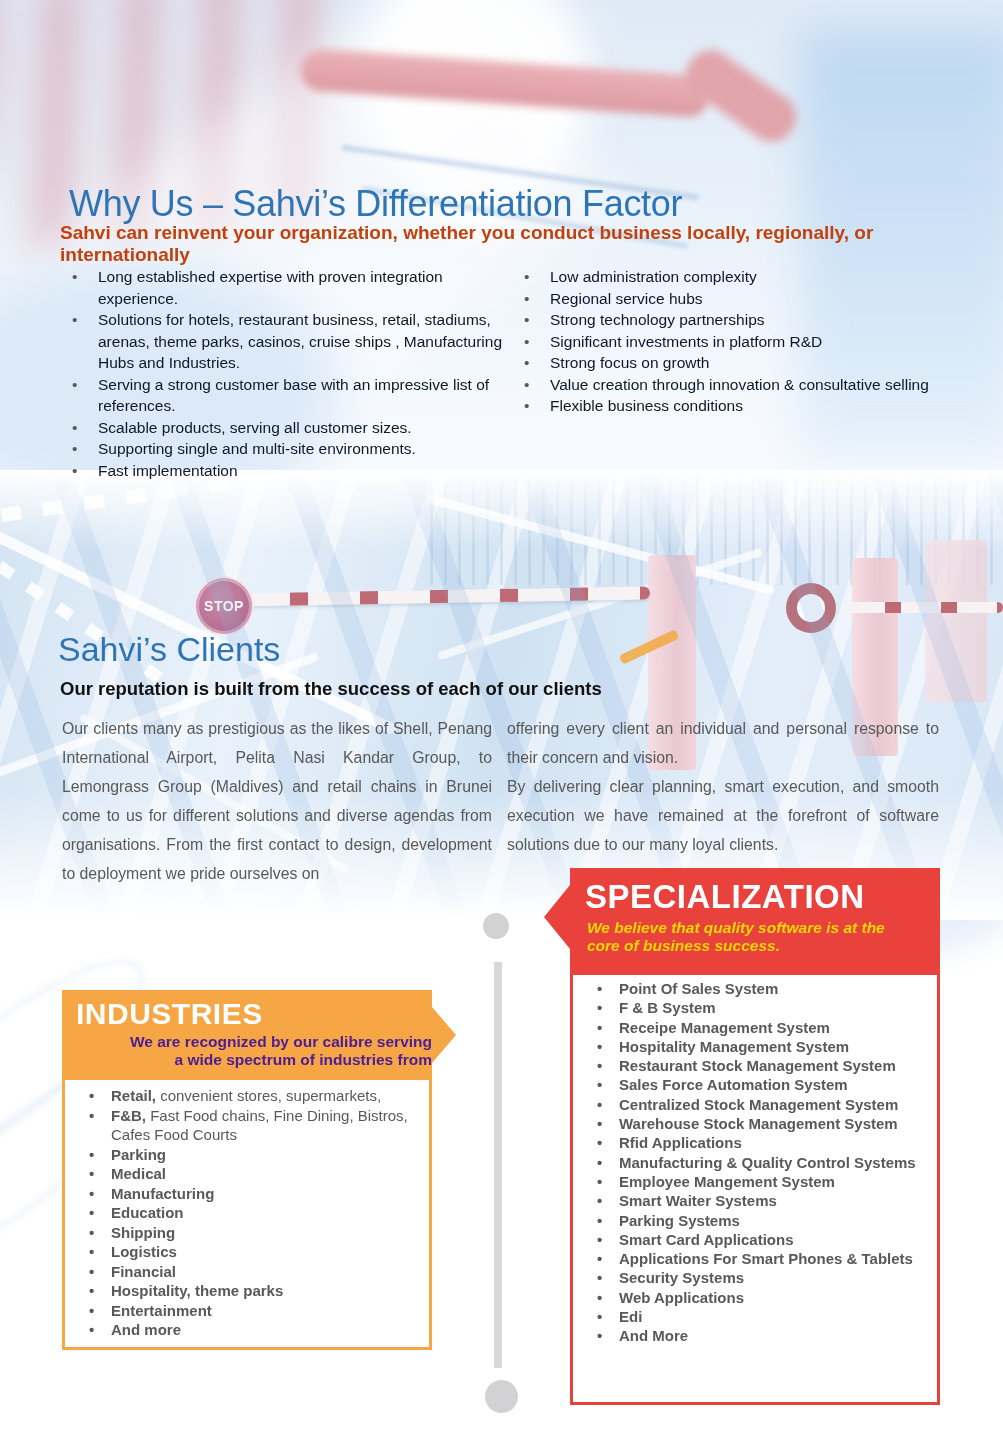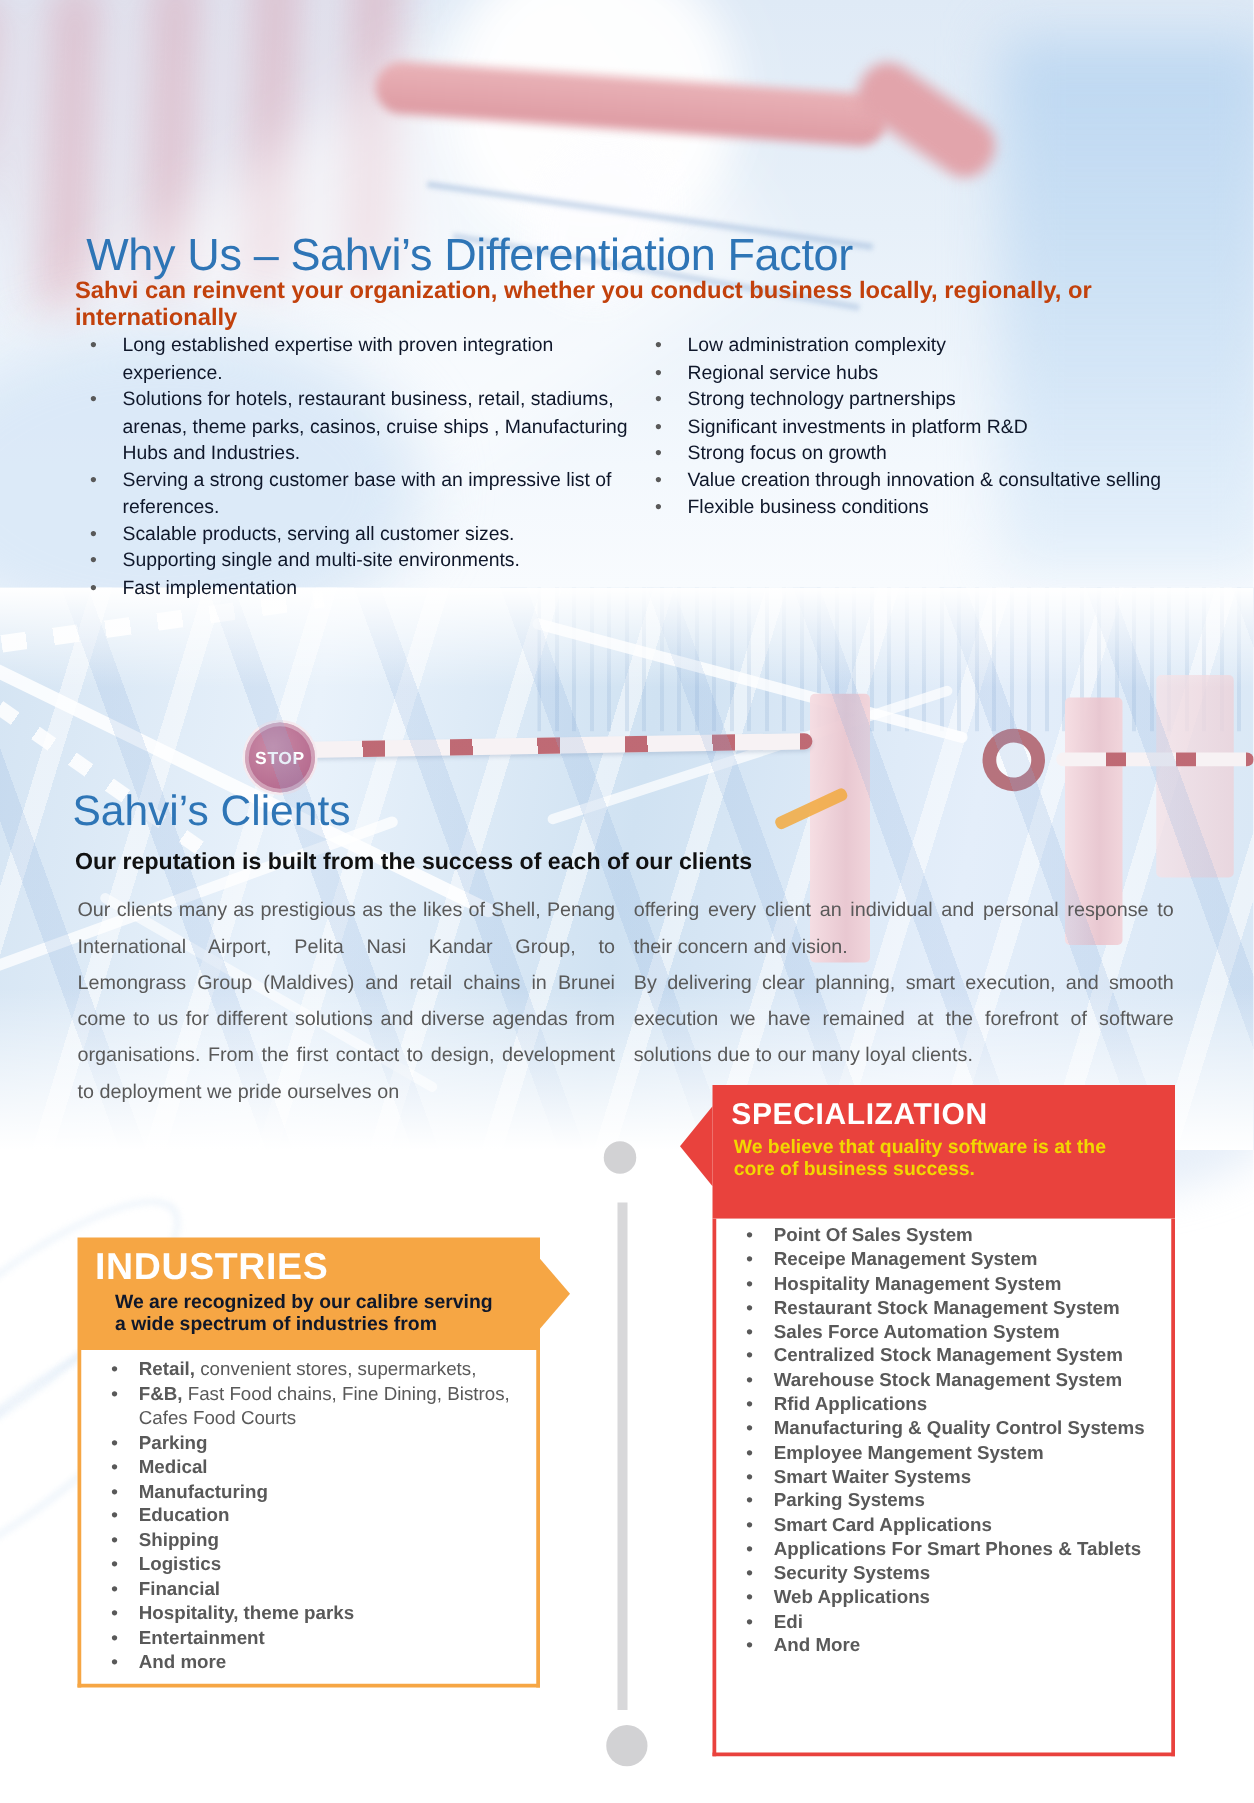--- a/index.html
+++ b/index.html
@@ -91,34 +91,34 @@
   .para p{margin:0;}
   
   .tl-circle-top{position:absolute;left:483px;top:913px;width:26px;height:26px;border-radius:50%;background:#d2d2d4;z-index:4;}
   .tl-line{position:absolute;left:494px;top:962px;width:8px;height:406px;background:#d8d8da;z-index:4;}
   .tl-circle-bottom{position:absolute;left:485px;top:1380px;width:33px;height:33px;border-radius:50%;background:#d2d2d4;z-index:4;}
   
   .ind-header{position:absolute;left:62px;top:990px;width:370px;height:90px;background:#F6A644;z-index:6;box-sizing:border-box;padding:7px 0 0 14px;}
   .ind-arrow{position:absolute;right:-24px;top:17px;width:0;height:0;
     border-top:28px solid transparent;border-bottom:28px solid transparent;border-left:24px solid #F6A644;}
   .ind-title{font-size:30px;font-weight:700;color:#ffffff;letter-spacing:.5px;margin:0;}
-  .ind-sub{font-size:15.5px;font-weight:700;color:#0f172a;line-height:18px;margin:2px 0 0 16px;}
+  .ind-sub{font-size:15.5px;font-weight:700;color:#4c1d95;line-height:18px;margin:2px 0 0 16px;text-align:right;}
   .ind-body{position:absolute;left:62px;top:1080px;width:370px;height:270px;background:#ffffff;
     border:3px solid #F6A644;border-top:none;box-sizing:border-box;z-index:6;}
   .boxlist{list-style:none;margin:6px 0 0 0;padding:0;font-size:15px;font-weight:700;color:#595959;line-height:19.5px;}
   .boxlist li{position:relative;padding-left:46px;padding-right:6px;}
   .boxlist li::before{content:"•";position:absolute;left:24px;}
   .boxlist li span{font-weight:400;}
   .boxlist li b{font-weight:700;}
   
   .spec-header{position:absolute;left:570px;top:868px;width:370px;height:107px;background:#E9423D;z-index:6;box-sizing:border-box;padding:10px 0 0 15px;}
   .spec-arrow{position:absolute;left:-26px;top:17px;width:0;height:0;
     border-top:32px solid transparent;border-bottom:32px solid transparent;border-right:26px solid #E9423D;}
-  .spec-title{font-size:24px;font-weight:700;color:#ffffff;letter-spacing:.5px;margin:0;}
-  .spec-sub{font-size:15.5px;font-weight:700;color:#F2D800;line-height:18px;margin:3px 0 0 2px;}
+  .spec-title{font-size:33px;font-weight:700;color:#ffffff;letter-spacing:.5px;margin:0;}
+  .spec-sub{font-size:15.5px;font-weight:700;color:#F2D800;line-height:18px;margin:3px 0 0 2px;font-style:italic;}
   .spec-body{position:absolute;left:570px;top:975px;width:370px;height:430px;background:#ffffff;
     border:3px solid #E9423D;border-top:none;box-sizing:border-box;z-index:6;}
   .spec-body .boxlist{line-height:19.3px;margin-top:4px;}
 </style>
 </head>
 <body>
 
 <div class="page">
 
   <div class="bg-top">
@@ -231,20 +231,21 @@
       <h3 class="spec-title">SPECIALIZATION</h3>
       <div class="spec-sub">
         <div>We believe that quality software is at the</div>
         <div>core of business success.</div>
       </div>
     </div>
     <div class="spec-body">
       <ul class="boxlist">
 
       <li><b>Point Of Sales System</b></li>
+          <li><b>F &amp; B System</b></li>
           <li><b>Receipe Management System</b></li>
           <li><b>Hospitality Management System</b></li>
           <li><b>Restaurant Stock Management System</b></li>
           <li><b>Sales Force Automation System</b></li>
           <li><b>Centralized Stock Management System</b></li>
           <li><b>Warehouse Stock Management System</b></li>
           <li><b>Rfid Applications</b></li>
           <li><b>Manufacturing &amp; Quality Control Systems</b></li>
           <li><b>Employee Mangement System</b></li>
           <li><b>Smart Waiter Systems</b></li>

